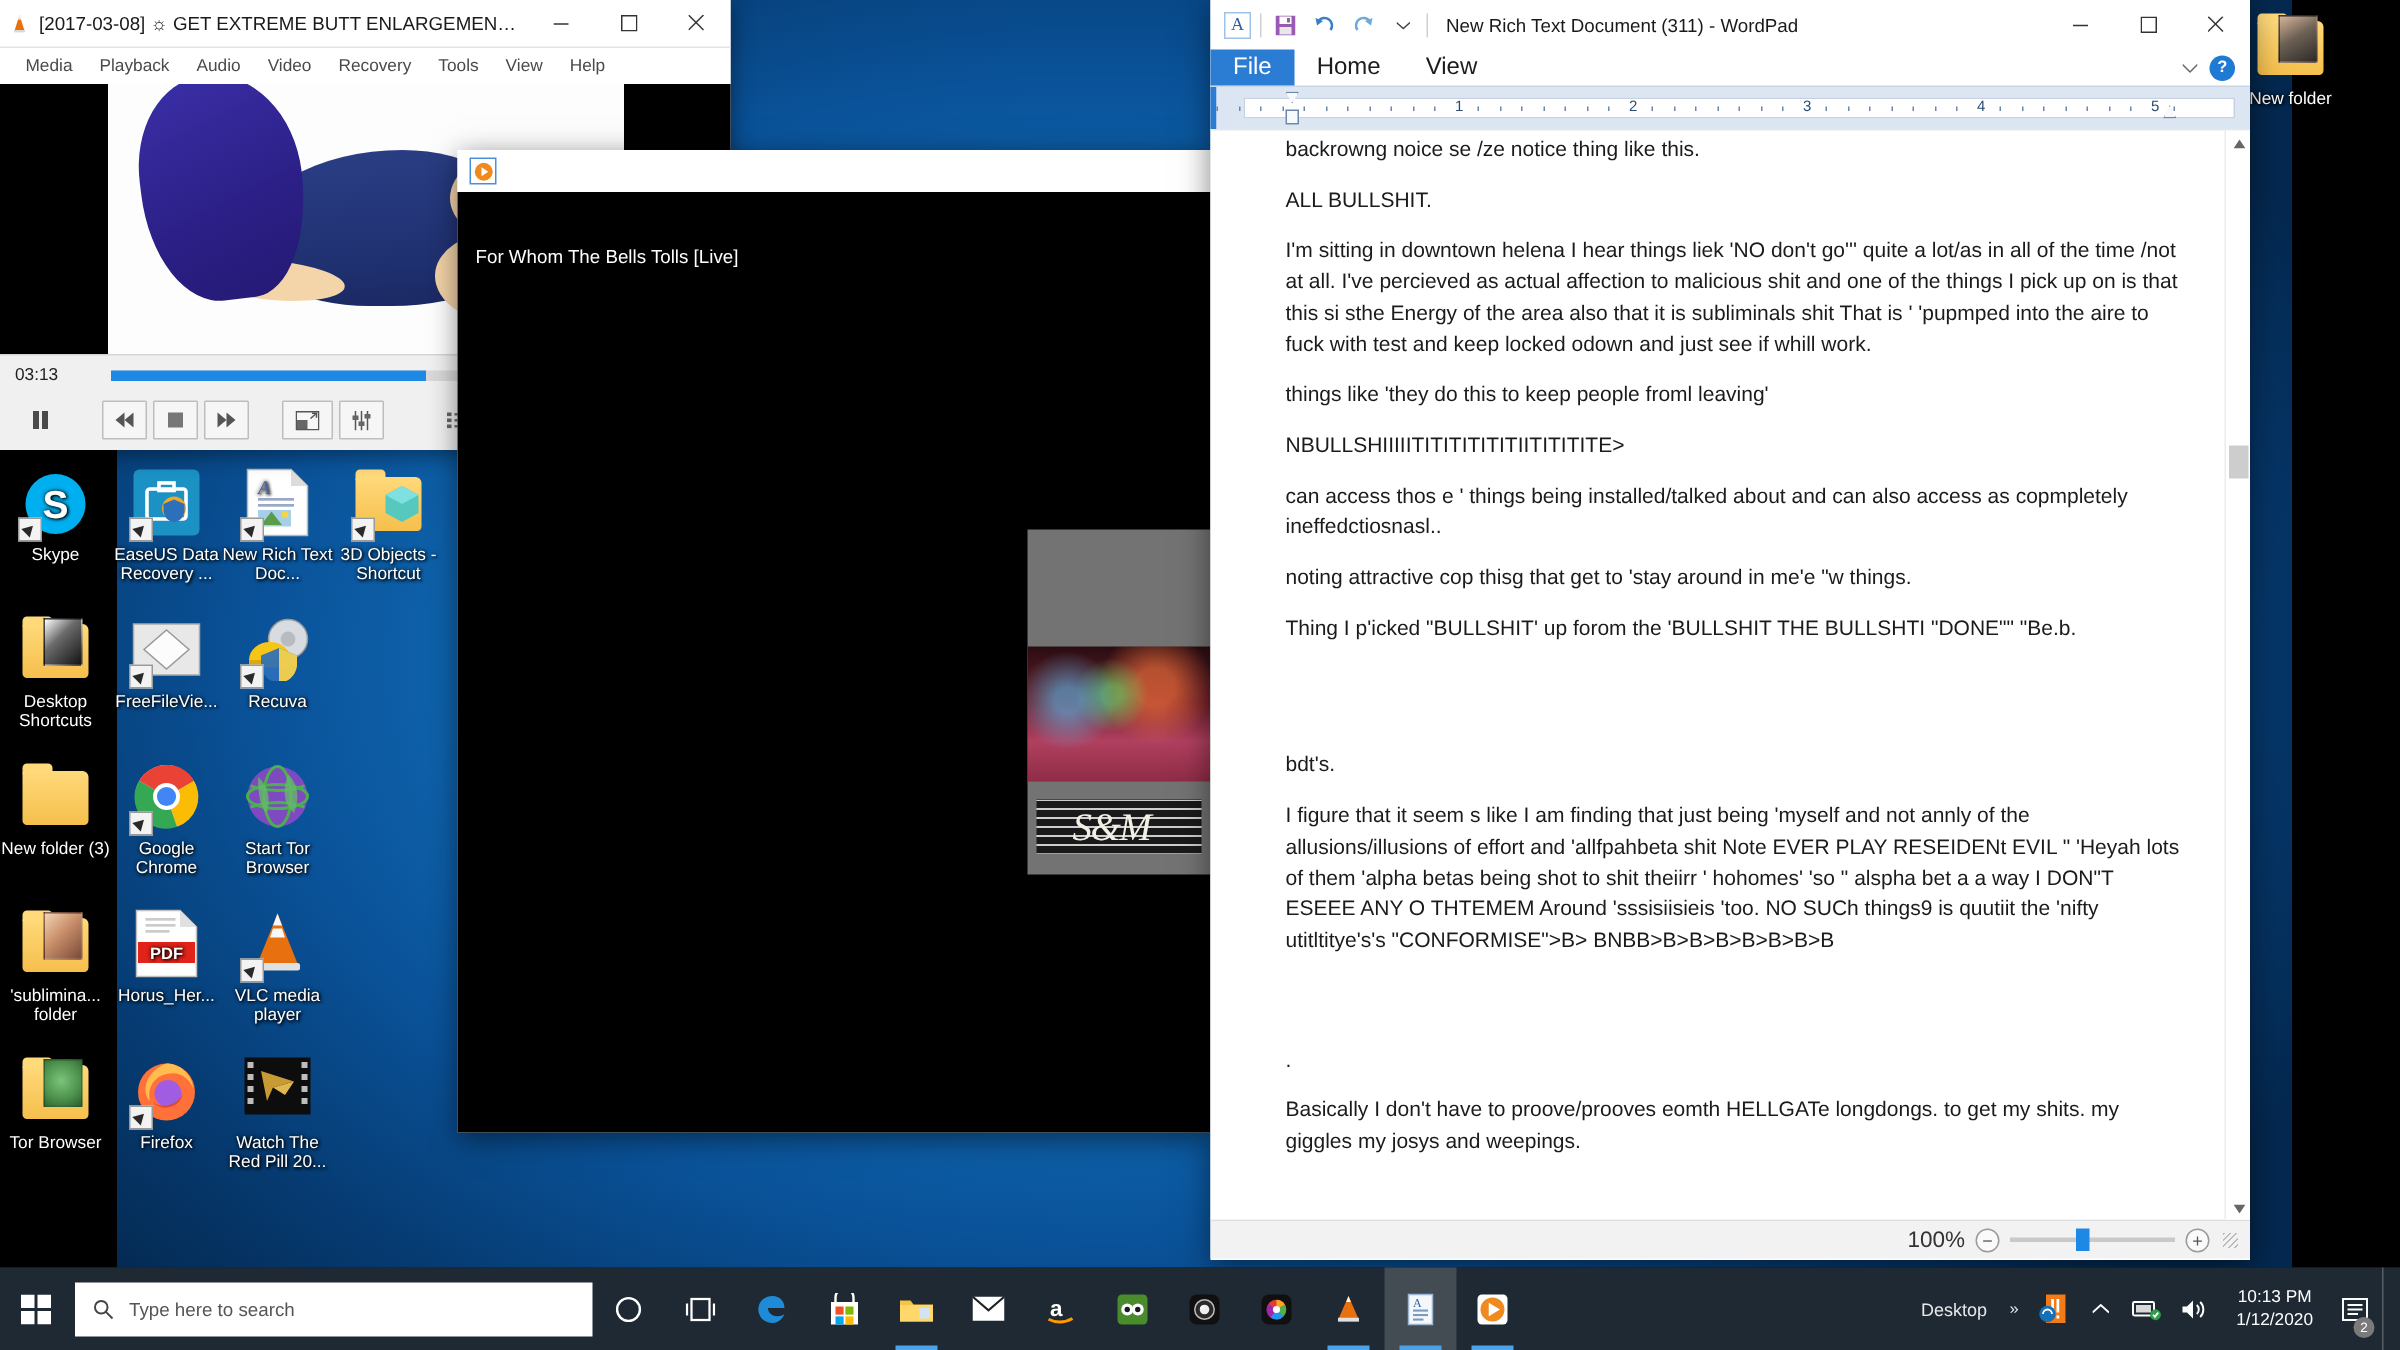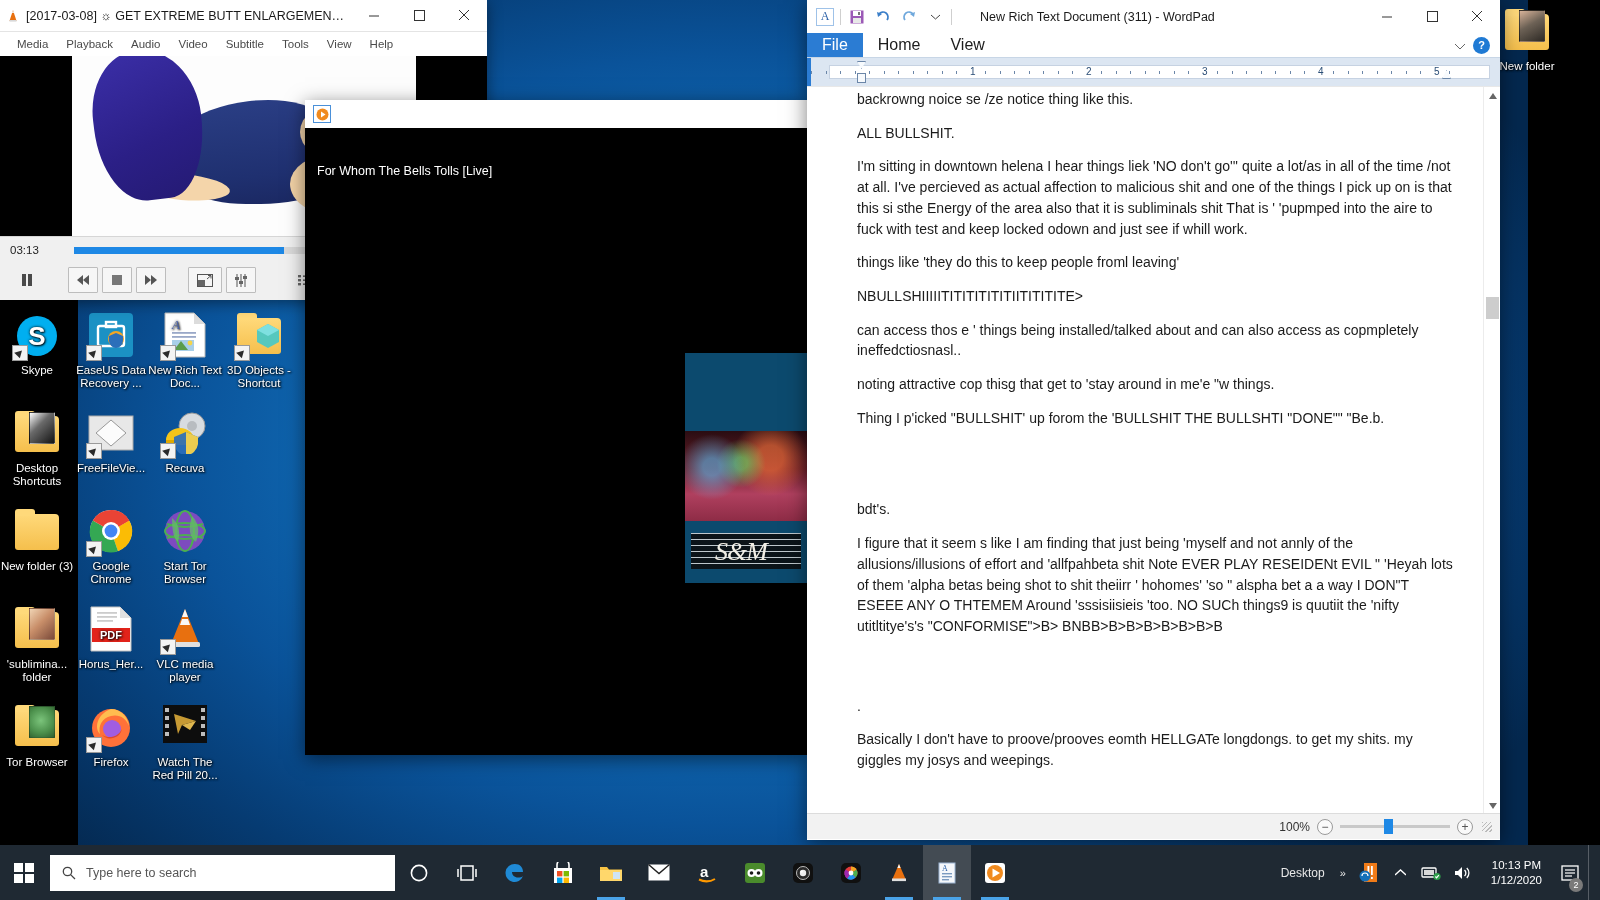--- a/index.html
+++ b/index.html
@@ -165,21 +165,21 @@
     width: 18px; height: 18px; background: #fff; border: 1px solid #4a90d9;
     display: flex; align-items: center; justify-content: center;
   }
   #mtv-body { height: 627px; background: #000; position: relative; }
   #mtv-name {
     position: absolute; left: 12px; top: 36px;
     font-size: 12.5px; color: #fff;
   }
   #mtv-art {
     position: absolute; left: 380px; top: 225px; width: 122px; height: 230px;
-    background: #0c4a6e; overflow: hidden;
+    background: #737373; overflow: hidden;
   }
   #mtv-art-photo {
     position: absolute; left: 0; top: 78px; width: 122px; height: 90px;
     background:
       radial-gradient(circle at 22% 40%, rgba(90,200,255,0.55) 0 8%, rgba(0,0,0,0) 30%),
       radial-gradient(circle at 46% 36%, rgba(90,255,120,0.5) 0 7%, rgba(0,0,0,0) 28%),
       radial-gradient(circle at 70% 30%, rgba(255,120,60,0.6) 0 12%, rgba(0,0,0,0) 36%),
       linear-gradient(180deg, #2a0d12 0%, #6d1f2a 42%, #b0405f 70%, #8e2c46 100%);
   }
   #mtv-art-sm {
@@ -263,21 +263,21 @@
     position: absolute; left: 0; width: 17px; height: 17px;
     display: flex; align-items: center; justify-content: center;
   }
   #wp-scroll-thumb {
     position: absolute; left: 2px; top: 210px; width: 13px; height: 22px; background: #cdcdcd;
   }
   #wp-status {
     height: 26px; background: #f2f2f2; border-top: 1px solid #dcdcdc;
     display: flex; align-items: center; justify-content: flex-end; padding-right: 8px; gap: 7px;
   }
-  #wp-zoomval { font-size: 12px; color: #333; }
+  #wp-zoomval { font-size: 15px; color: #333; }
   .zbtn {
     width: 16px; height: 16px; border-radius: 50%; border: 1px solid #9a9a9a;
     display: flex; align-items: center; justify-content: center; font-size: 12px; color: #555;
     background: #fafafa;
   }
   #wp-zoomtrack { width: 110px; height: 3px; background: #c9c9c9; position: relative; }
   #wp-zoomthumb { position: absolute; left: 48px; top: -6px; width: 9px; height: 15px; background: #1e88e5; }
   #wp-grip { width: 10px; height: 10px; margin-left: 2px; opacity: .45;
     background: repeating-linear-gradient(135deg, #777 0 1px, transparent 1px 3px); }
 
@@ -523,21 +523,21 @@
             </svg>
         </div>
       </div>
     </div>
 
     <div id="vlc-menu">
         <div class="mi">Media</div>
         <div class="mi">Playback</div>
         <div class="mi">Audio</div>
         <div class="mi">Video</div>
-        <div class="mi">Subtitle</div>
+        <div class="mi">Recovery</div>
         <div class="mi">Tools</div>
         <div class="mi">View</div>
         <div class="mi">Help</div>
       </div>
 
     <div id="vlc-video">
       <div id="vlc-video-img">
         <div class="anime-body"></div>
         <div class="anime-skin-a"></div>
         <div class="anime-skin-b"></div>
@@ -671,21 +671,21 @@
           <path d="M3,10 A5,5 0 0 1 11,4" stroke="#6fa8dc" stroke-width="1.7" fill="none"></path>
           <polygon points="13,2 8,4 12,7" fill="#6fa8dc"></polygon>
         </svg>
       </div>
       <div class="qat-btn">
         <svg width="9" height="6">
             <polyline points="0,1 4.5,5 9,1" stroke="#444" fill="none"></polyline>
           </svg>
       </div>
       <div class="qat-sep"></div>
-      <div class="title-text" style="margin-left:22px">New Rich Text Document (311) - WordPad</div>
+      <div class="title-text" style="margin-left:6px">New Rich Text Document (311) - WordPad</div>
       <div class="winbtns">
         <div class="winbtn">
           <svg width="11" height="11">
               <line x1="0" y1="6" x2="10" y2="6" stroke="#333" stroke-width="1"></line>
             </svg>
         </div>
         <div class="winbtn">
           <svg width="11" height="11">
               <rect x="0.5" y="0.5" width="10" height="10" fill="none" stroke="#333" stroke-width="1"></rect>
             </svg>

